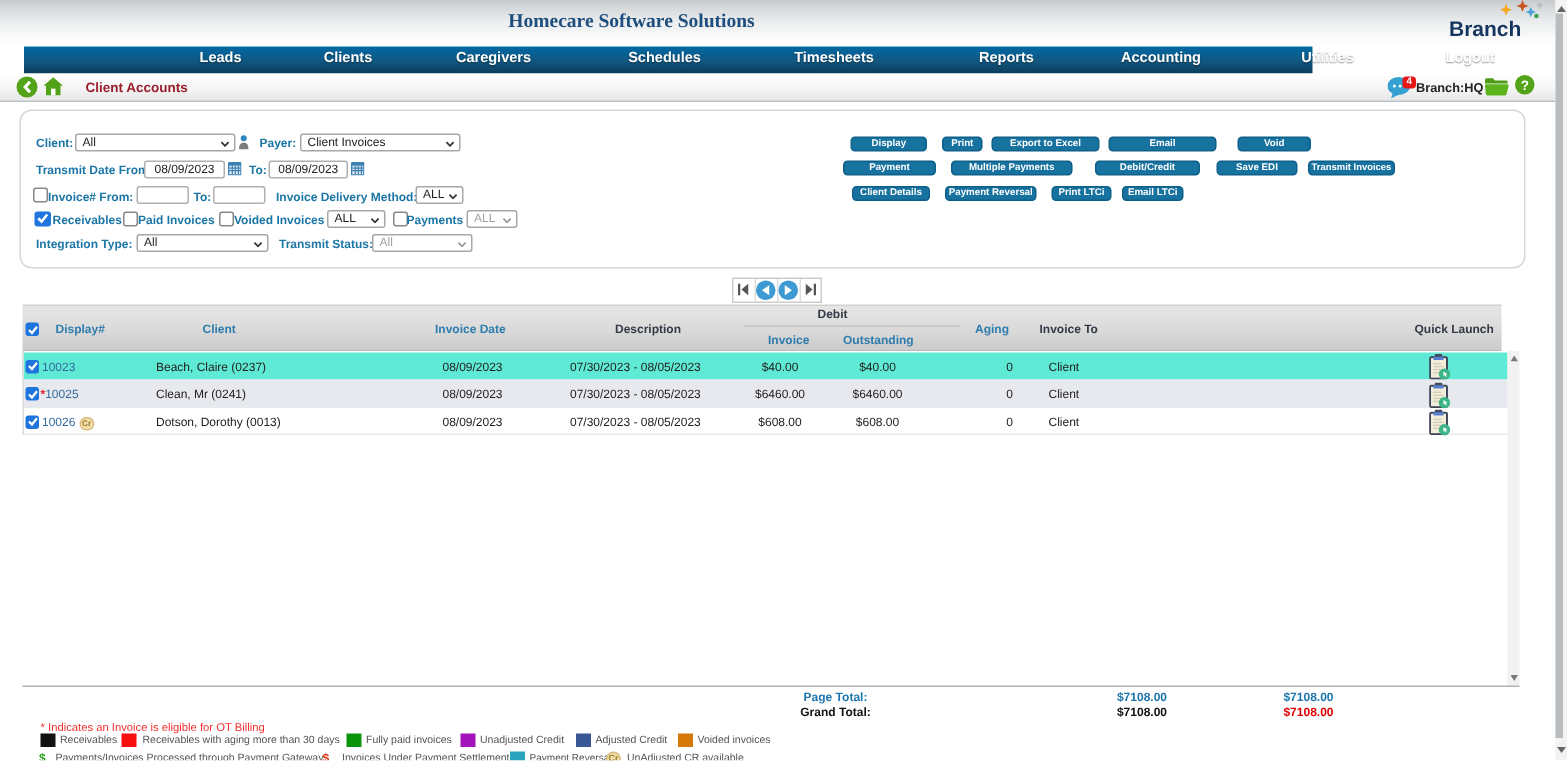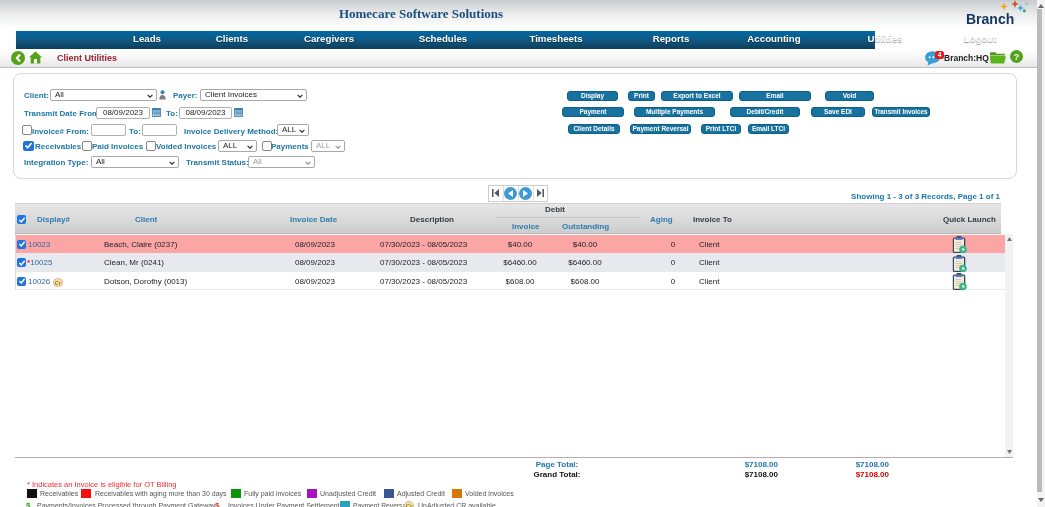--- a/index.html
+++ b/index.html
@@ -98,21 +98,21 @@
 
   <div id="crumb"></div>
   <div class="green-circle" style="top:51px;left:11px;width:14px;height:14px;"></div>
   <svg class="abs" style="top:54px;left:15px" width="6" height="8" viewBox="0 0 6 8">
       <path d="M5 0.5 L1.8 4 L5 7.5" stroke="#fff" stroke-width="2.1" fill="none"></path>
     </svg>
   <svg class="abs" style="top:51px;left:29px" width="13" height="13" viewBox="0 0 14 13">
     <path d="M7 0 L14 6.2 L12.2 6.2 L12.2 13 L1.8 13 L1.8 6.2 L0 6.2 Z" fill="#52a317"></path>
     <rect x="5.4" y="8.2" width="3.2" height="4.8" fill="#fff"></rect>
   </svg>
-  <div id="crumb-title">Client Utilities</div>
+  <div id="crumb-title">Client Accounts</div>
   <svg class="abs" style="top:51px;left:925px" width="16" height="15" viewBox="0 0 16 15">
     <ellipse cx="7.5" cy="6.3" rx="7.5" ry="6" fill="#35a0d2"></ellipse>
     <path d="M3.5 10.5 L2.5 14.5 L8 12 Z" fill="#35a0d2"></path>
     <circle cx="4.6" cy="6.3" r="1" fill="#fff"></circle>
       <circle cx="8.4" cy="6.3" r="1" fill="#fff"></circle>
   </svg>
   <div class="abs" style="top:50.5px;left:935px;width:9px;height:8px;background:#e51717;border-radius:2.5px;color:#fff;font-size:6.5px;font-weight:bold;text-align:center;line-height:8px;">4</div>
   <div id="branch">Branch:HQ</div>
   <svg class="abs" style="top:51px;left:990px" width="16" height="13" viewBox="0 0 17 13">
     <path d="M0 2 Q0 0.8 1.2 0.8 L5.5 0.8 L7 2.4 L15 2.4 Q16 2.4 16 3.4 L16 4.5 L0 4.5 Z" fill="#4e9c15"></path>
@@ -220,41 +220,40 @@
       <path d="M5 0 L0 3.5 L5 7 Z" fill="#fff"></path>
     </svg>
   <div class="abs" style="top:187px;left:519px;width:13px;height:13px;border-radius:50%;background:#3d9ad3;"></div>
   <svg class="abs" style="top:190px;left:523px" width="5" height="7" viewBox="0 0 5 7">
       <path d="M0 0 L5 3.5 L0 7 Z" fill="#fff"></path>
     </svg>
   <svg class="abs" style="top:189px;left:537px" width="7" height="8" viewBox="0 0 7 8">
       <path d="M0 0 L4.7 4 L0 8 Z" fill="#555"></path>
       <rect x="5.5" y="0" width="1.5" height="8" fill="#555"></rect>
     </svg>
-  <div id="showing">Showing 1 - 3 of 3 Records, Page 1 of 1</div>
 
   <div id="thead"></div>
   <div class="cb cb-on" style="top:215px;left:17px">
       <svg width="8" height="8" viewBox="0 0 9 9" style="display:block;margin:0.75px">
         <path d="M1.5 4.5 L3.7 6.7 L7.5 2" stroke="#fff" stroke-width="1.7" fill="none"></path>
       </svg>
     </div>
   <div class="th th-blue" style="top:215px;left:37px">Display#</div>
   <div class="th th-blue" style="top:215px;left:135px">Client</div>
   <div class="th th-blue" style="top:215px;left:290px">Invoice Date</div>
   <div class="th th-dark" style="top:215px;left:410px">Description</div>
   <div class="th th-dark" style="top:205px;left:545px">Debit</div>
   <div id="debitline"></div>
   <div class="th th-blue" style="top:222px;left:512px">Invoice</div>
   <div class="th th-blue" style="top:222px;left:562px">Outstanding</div>
   <div class="th th-blue" style="top:215px;left:650px">Aging</div>
   <div class="th th-dark" style="top:215px;left:693px">Invoice To</div>
   <div class="th th-dark" style="top:215px;left:943px">Quick Launch</div>
 
-  <div class="row" style="top:234.5px;background:#fca5a5;">
+  <div class="row" style="top:234.5px;background:#5eead4;">
     <div class="cb cb-on" style="top:5px;left:2px">
         <svg width="8" height="8" viewBox="0 0 9 9" style="display:block;margin:0.5px">
           <path d="M1.5 4.5 L3.7 6.7 L7.5 2" stroke="#fff" stroke-width="1.7" fill="none"></path>
         </svg>
       </div>
     <div class="cell link" style="left:13px">10023</div>
     <div class="cell" style="left:89px">Beach, Claire (0237)</div>
     <div class="cell" style="left:265px;width:70px;text-align:center">08/09/2023</div>
     <div class="cell" style="left:365px">07/30/2023 - 08/05/2023</div>
     <div class="cell" style="left:465px;width:80px;text-align:center">$40.00</div>

